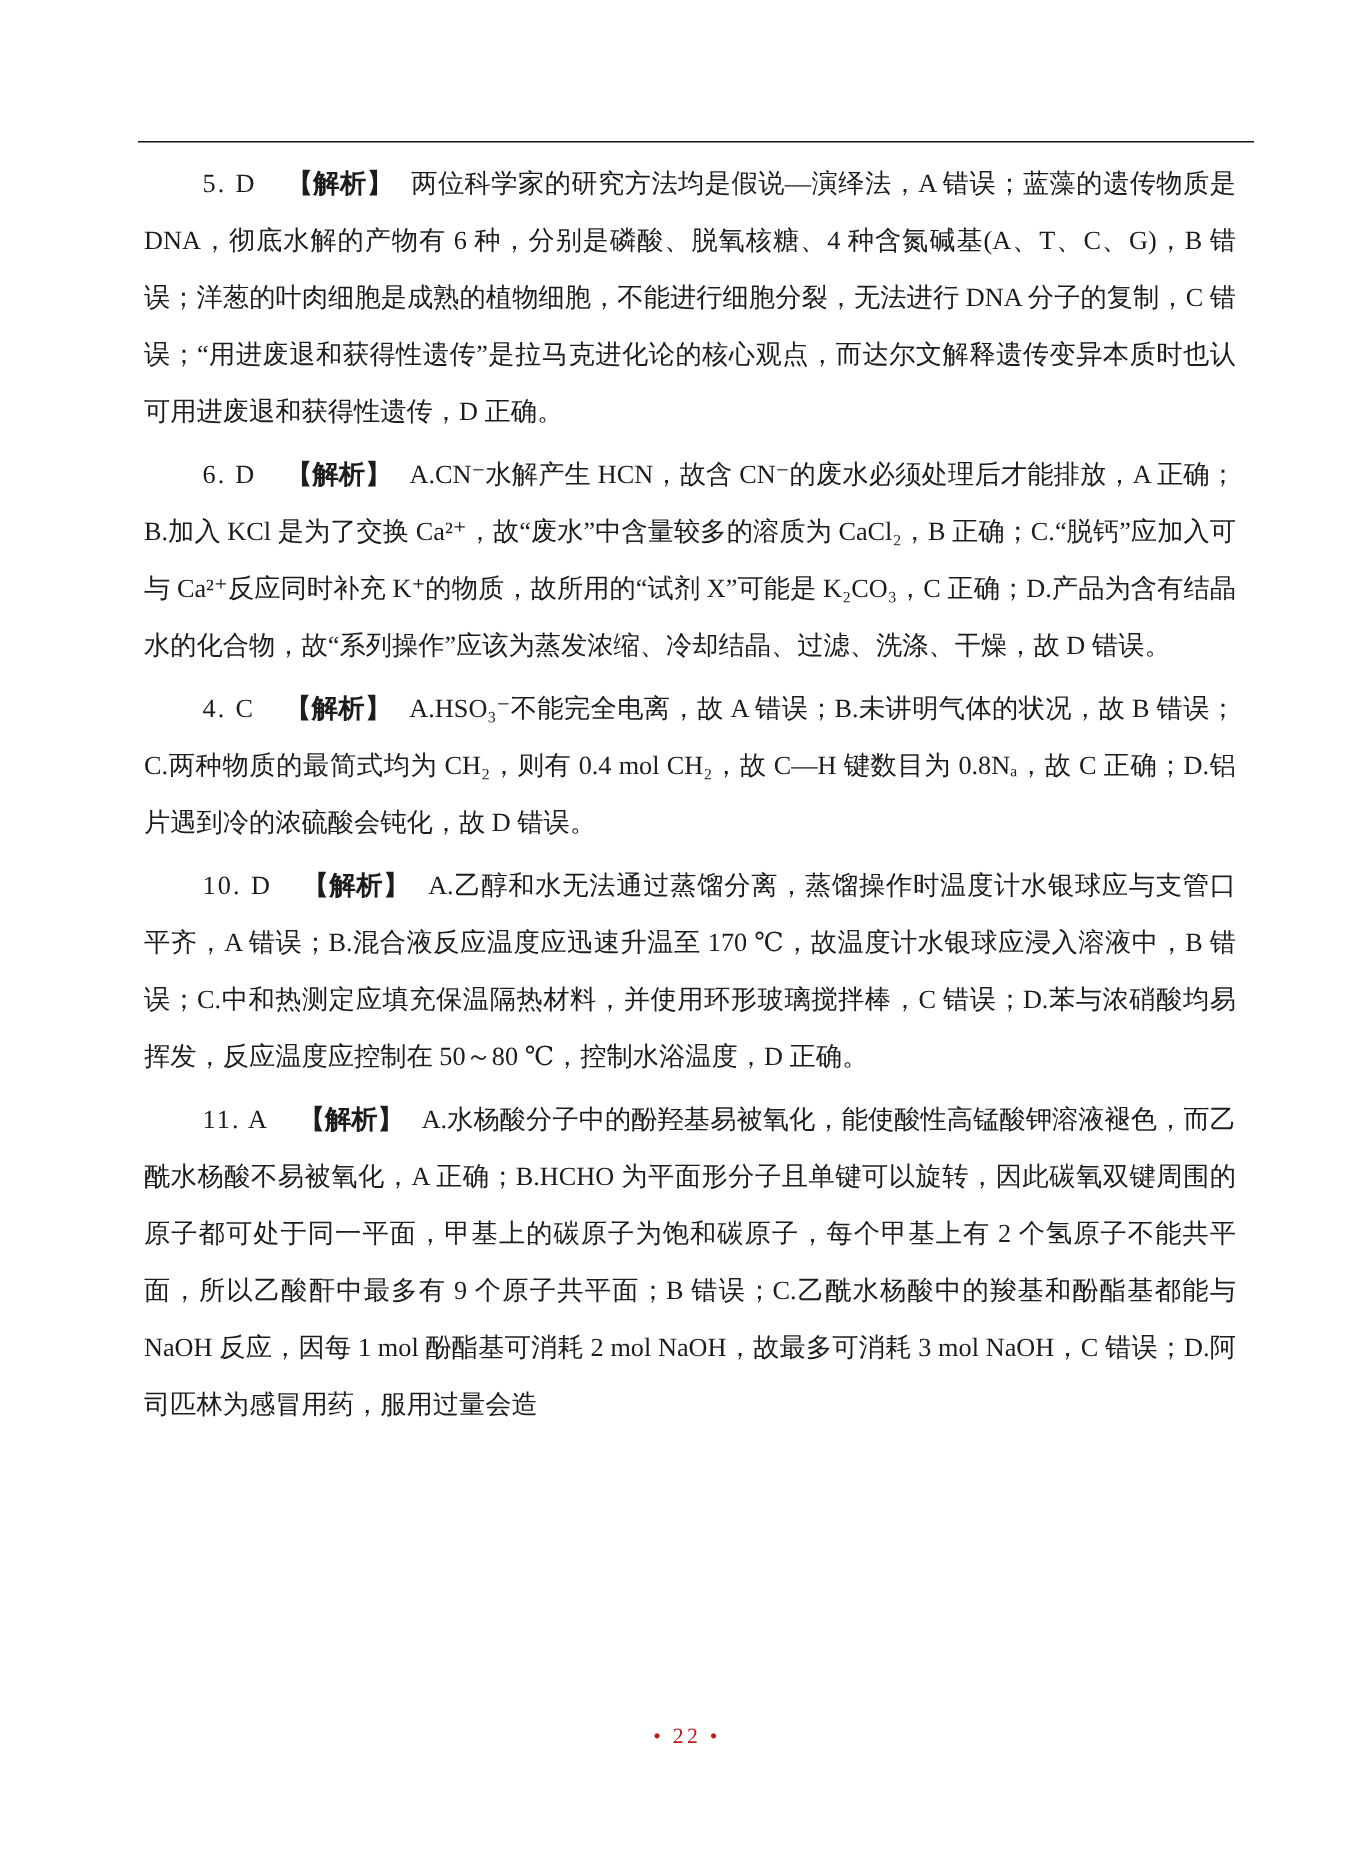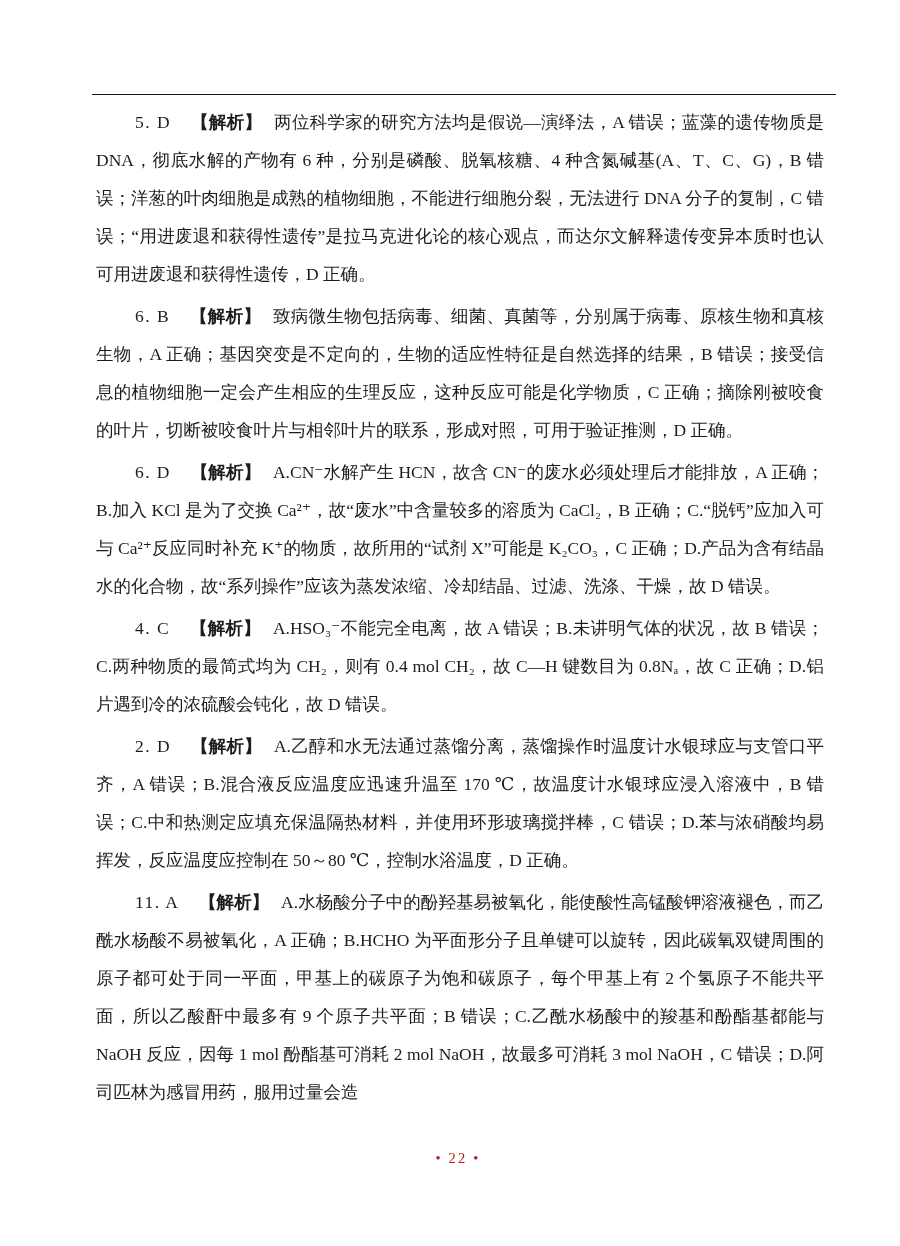--- a/index.html
+++ b/index.html
@@ -51,27 +51,26 @@
 </head>
 <body>
 
 <div class="page">
   <div class="rule"></div>
 
   <div class="content">
 
     <p class="para"><span class="label">5. D</span><span class="tag">【解析】</span><span class="body">两位科学家的研究方法均是假说—演绎法，A 错误；蓝藻的遗传物质是 DNA，彻底水解的产物有 6 种，分别是磷酸、脱氧核糖、4 种含氮碱基(A、T、C、G)，B 错误；洋葱的叶肉细胞是成熟的植物细胞，不能进行细胞分裂，无法进行 DNA 分子的复制，C 错误；“用进废退和获得性遗传”是拉马克进化论的核心观点，而达尔文解释遗传变异本质时也认可用进废退和获得性遗传，D 正确。</span></p>
 
-    <p class="para"><span class="label">6. B</span><span class="tag">【解析】</span><span class="body">致病微生物包括病毒、细菌、真菌等，分别属于病毒、原核生物和真核生物，A 正确；基因突变是不定向的，生物的适应性特征是自然选择的结果，B 错误；接受信息的植物细胞一定会产生相应的生理反应，这种反应可能是化学物质，C 正确；摘除刚被咬食的叶片，切断被咬食叶片与相邻叶片的联系，形成对照，可用于验证推测，D 正确。</span></p>
 
 
     <p class="para"><span class="label">6. D</span><span class="tag">【解析】</span><span class="body">A.CN⁻水解产生 HCN，故含 CN⁻的废水必须处理后才能排放，A 正确；B.加入 KCl 是为了交换 Ca²⁺，故“废水”中含量较多的溶质为 CaCl₂，B 正确；C.“脱钙”应加入可与 Ca²⁺反应同时补充 K⁺的物质，故所用的“试剂 X”可能是 K₂CO₃，C 正确；D.产品为含有结晶水的化合物，故“系列操作”应该为蒸发浓缩、冷却结晶、过滤、洗涤、干燥，故 D 错误。</span></p>
 
     <p class="para"><span class="label">4. C</span><span class="tag">【解析】</span><span class="body">A.HSO₃⁻不能完全电离，故 A 错误；B.未讲明气体的状况，故 B 错误；C.两种物质的最简式均为 CH₂，则有 0.4 mol CH₂，故 C—H 键数目为 0.8Nₐ，故 C 正确；D.铝片遇到冷的浓硫酸会钝化，故 D 错误。</span></p>
 
-    <p class="para"><span class="label">2. D</span><span class="tag">【解析】</span><span class="body">A.乙醇和水无法通过蒸馏分离，蒸馏操作时温度计水银球应与支管口平齐，A 错误；B.混合液反应温度应迅速升温至 170 ℃，故温度计水银球应浸入溶液中，B 错误；C.中和热测定应填充保温隔热材料，并使用环形玻璃搅拌棒，C 错误；D.苯与浓硝酸均易挥发，反应温度应控制在 50～80 ℃，控制水浴温度，D 正确。</span></p>
+    <p class="para"><span class="label">10. D</span><span class="tag">【解析】</span><span class="body">A.乙醇和水无法通过蒸馏分离，蒸馏操作时温度计水银球应与支管口平齐，A 错误；B.混合液反应温度应迅速升温至 170 ℃，故温度计水银球应浸入溶液中，B 错误；C.中和热测定应填充保温隔热材料，并使用环形玻璃搅拌棒，C 错误；D.苯与浓硝酸均易挥发，反应温度应控制在 50～80 ℃，控制水浴温度，D 正确。</span></p>
 
     <p class="para"><span class="label">11. A</span><span class="tag">【解析】</span><span class="body">A.水杨酸分子中的酚羟基易被氧化，能使酸性高锰酸钾溶液褪色，而乙酰水杨酸不易被氧化，A 正确；B.HCHO 为平面形分子且单键可以旋转，因此碳氧双键周围的原子都可处于同一平面，甲基上的碳原子为饱和碳原子，每个甲基上有 2 个氢原子不能共平面，所以乙酸酐中最多有 9 个原子共平面；B 错误；C.乙酰水杨酸中的羧基和酚酯基都能与 NaOH 反应，因每 1 mol 酚酯基可消耗 2 mol NaOH，故最多可消耗 3 mol NaOH，C 错误；D.阿司匹林为感冒用药，服用过量会造</span></p>
 
   </div>
 </div>
 
 <div class="footer">• 22 •</div>
 
 </body></html>

